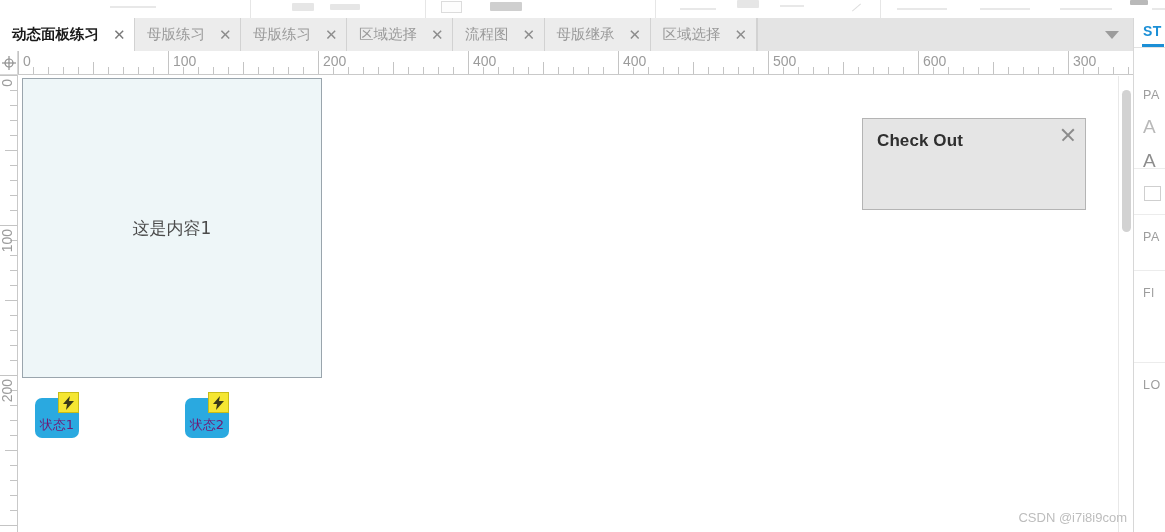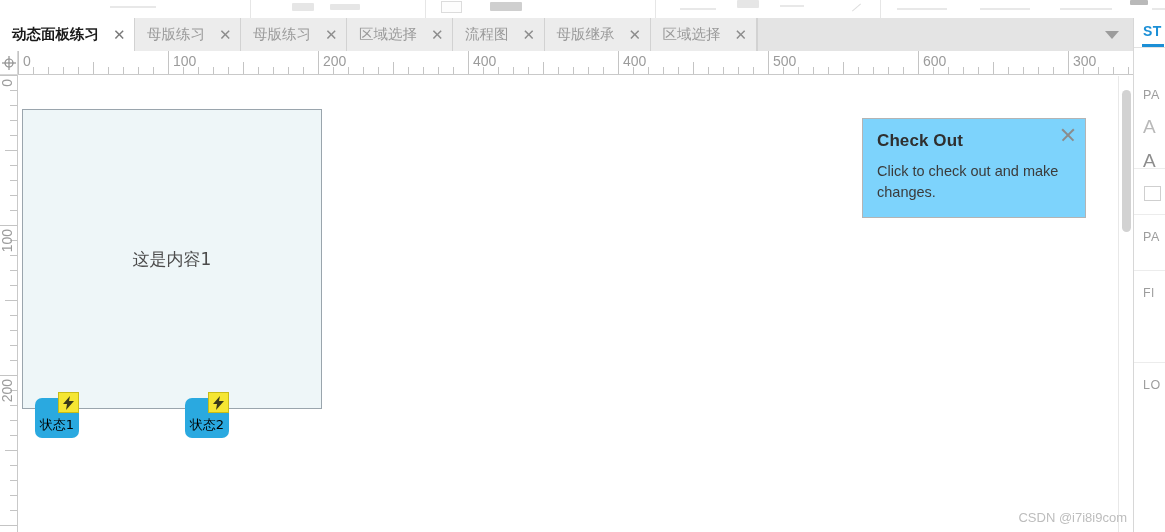--- a/index.html
+++ b/index.html
@@ -185,21 +185,20 @@
     position: absolute;
     box-sizing: border-box;
     background: #eef6f8;
     border: 1px solid #9aa5ad;
     display: flex;
     align-items: center;
     justify-content: center;
     color: #4b4b4b;
     font-size: 17px;
     font-family: "DejaVu Sans", "Liberation Sans", sans-serif;
-    margin-top: 31px;
   }
 
   
   .callout {
     position: absolute;
     box-sizing: border-box;
     background: #e3e3e3;
     border: 1px solid #b4b4b4;
     padding: 12px 14px 14px 14px;
   }
@@ -242,21 +241,21 @@
     position: absolute;
     left: 0; top: 6px;
     width: 44px; height: 40px;
     background: #2aa9e0;
     border-radius: 7px;
     display: flex;
     align-items: flex-end;
     justify-content: center;
     box-sizing: border-box;
     padding-bottom: 4px;
-    color: #000000;
+    color: #701a75;
     font-size: 13px;
     font-family: "DejaVu Sans", "Liberation Sans", sans-serif;
   }
   .state-badge {
     position: absolute;
     right: 0px; top: 0;
     width: 21px; height: 21px;
     background: #f5e632;
     border: 1px solid #c9bc16;
     box-sizing: border-box;
@@ -553,24 +552,23 @@
       <div class="rlabel-v" style="top: 154px;">100</div>
       <div class="rlabel-v" style="top: 304px;">200</div>
     </div>
 
   <div class="canvas">
 
     <div class="content-box" id="content-box" style="left: 3px; top: 2px; width: 300px; height: 300px; background: rgb(238, 246, 248); border-color: rgb(154, 165, 173);">
       <span>这是内容1</span>
     </div>
 
-    <div class="callout" id="callout" style="left: 843px; top: 42px; width: 224px; min-height: 92px; background: #7dd3fc; border-color: rgb(180, 180, 180);">
+    <div class="callout" id="callout" style="left: 843px; top: 42px; width: 224px; min-height: 92px; background: #e5e5e5; border-color: rgb(180, 180, 180);">
       <div class="callout-close"></div>
       <div class="callout-title">Check Out</div>
-      <div class="callout-body">Click to check out and make changes.</div>
     </div>
 
     <div id="state-nodes">
         <div class="state-node" style="left: 16px; top: 316px;">
           <div class="state-body" style="background: rgb(42, 169, 224);">
             <span>状态1</span>
           </div>
           <div class="state-badge" style="background: rgb(245, 230, 50);">
             <svg width="11" height="14" viewBox="0 0 11 14">
               <polygon points="7,0 0,8 4,8 3,14 11,5 6,5" fill="#3a3a1a"></polygon>

